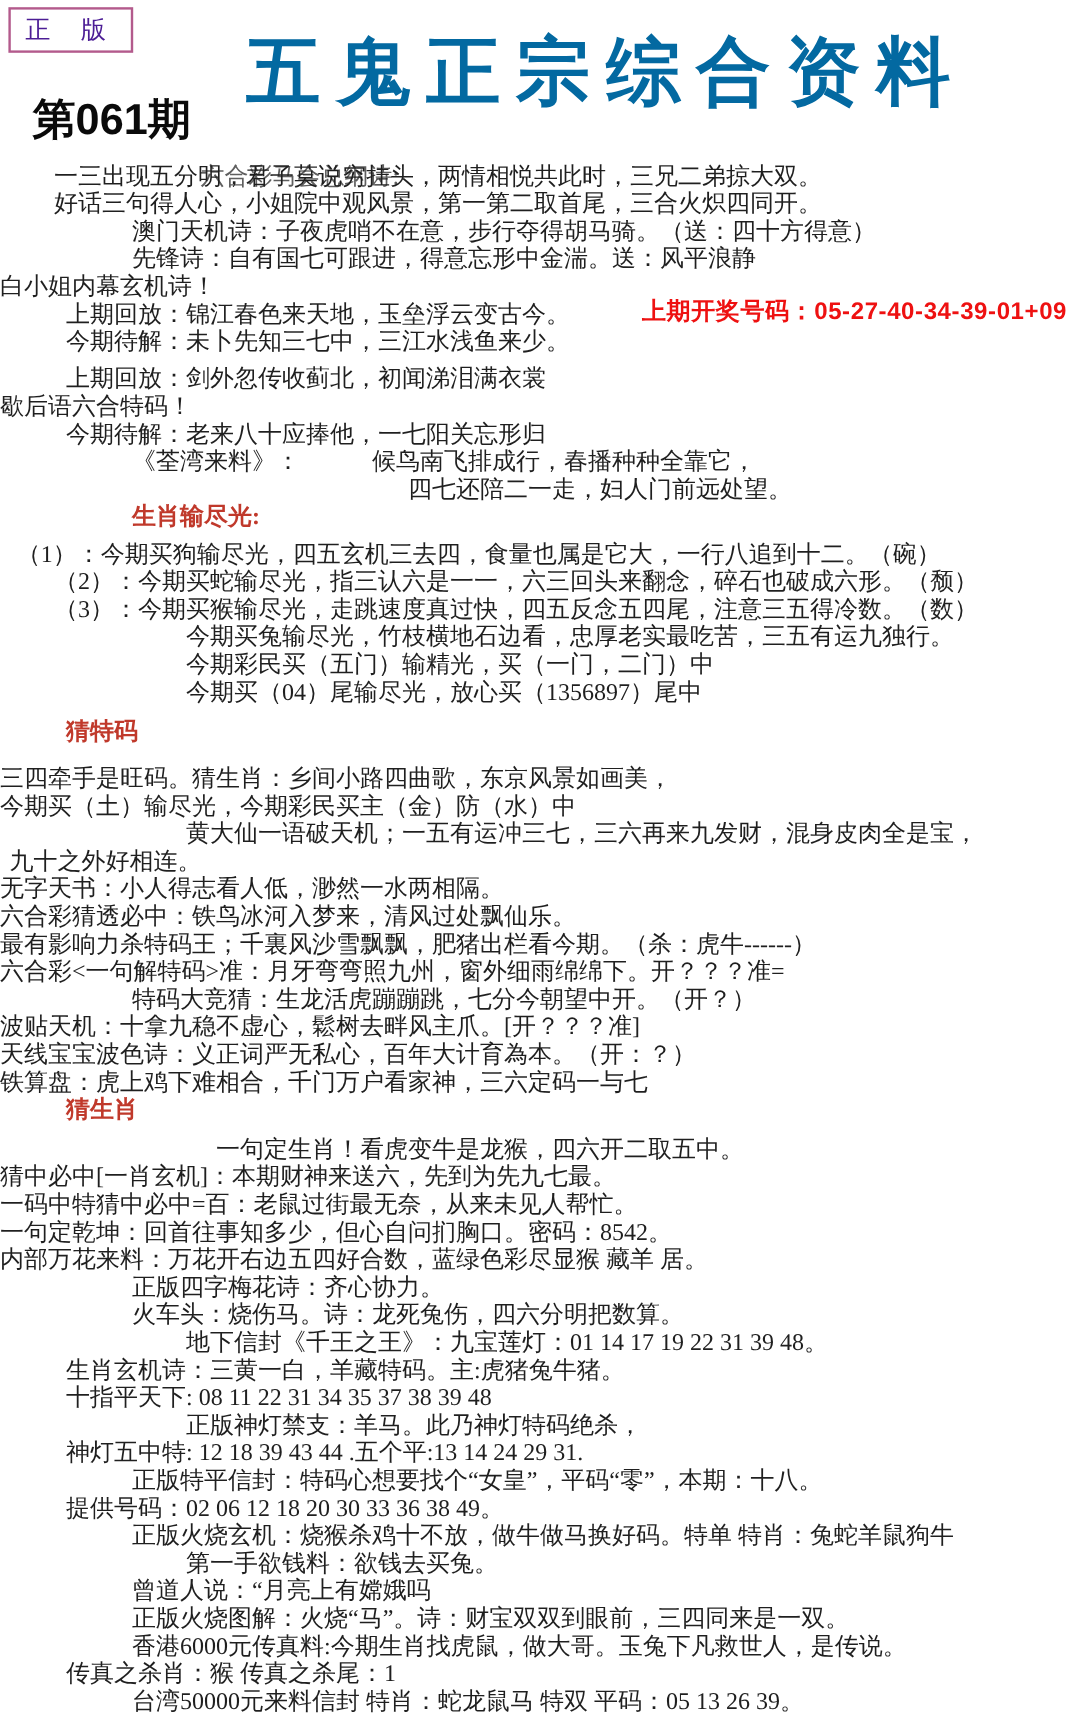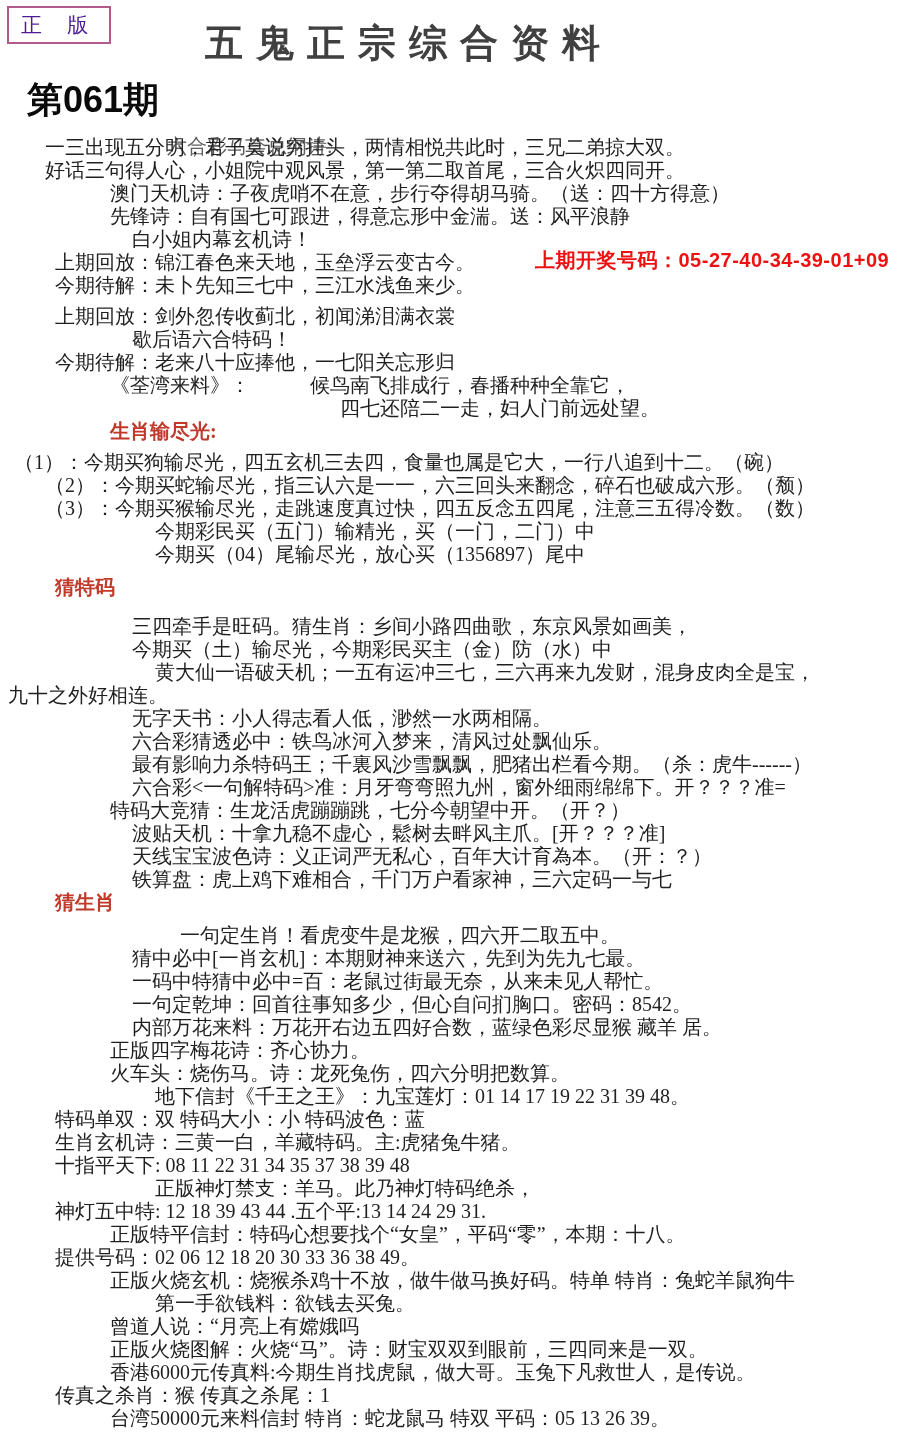--- a/index.html
+++ b/index.html
@@ -9,43 +9,43 @@
   }
   .page{position:absolute;inset:0;}
   
   .stamp{
     position:absolute;left:7px;top:6px;width:88px;height:34px;
     border:2px solid #b35a8c;color:#4c1d95;font-size:21px;letter-spacing:10px;
     display:flex;align-items:center;padding-left:12px;
   }
   
   .title{
-    position:absolute;left:205px;top:18px;font-size:38px;font-weight:bold;
-    letter-spacing:13px;color:#404040;white-space:nowrap;
+    position:absolute;left:205px;top:18px;font-size:62px;font-weight:bold;
+    letter-spacing:13px;color:#0369a1;white-space:nowrap;
   }
   
   .issue{
     position:absolute;left:27px;top:76px;font-size:36px;font-weight:bold;
     font-family:"Liberation Sans","DejaVu Sans",sans-serif;color:#0a0a0a;white-space:nowrap;
   }
   
   .series{
     position:absolute;left:167px;top:97px;font-size:20px;color:#5f5f5f;white-space:nowrap;margin-top:36px;
   }
   
   .lines{position:absolute;left:0;top:136px;width:900px;}
   .line{
     font-size:20px;line-height:23px;white-space:nowrap;position:relative;color:#1f1f1f;
   }
   .line.red{color:#c0392b;font-weight:bold;}
   .ind0{padding-left:8px;}
   .ind1{padding-left:45px;}
   .ind2{padding-left:55px;}
   .ind3{padding-left:110px;}
-  .ind4{padding-left:132px;}
+  .ind4{}
   .ind5{padding-left:155px;}
   .ind6{padding-left:180px;}
   .ind7{padding-left:340px;}
   .draw-numbers{
     position:absolute;left:535px;top:-2px;color:#ee1111;font-weight:bold;
     font-family:"Liberation Sans","DejaVu Sans",sans-serif;font-size:20px;letter-spacing:0.5px;
   }
 </style>
 </head>
 <body>
@@ -67,20 +67,21 @@
       <div class="line ind2"><span>今期待解：未卜先知三七中，三江水浅鱼来少。</span></div>
       <div class="line ind2" style="margin-top: 8px;"><span>上期回放：剑外忽传收蓟北，初闻涕泪满衣裳</span></div>
       <div class="line ind4"><span>歇后语六合特码！</span></div>
       <div class="line ind2"><span>今期待解：老来八十应捧他，一七阳关忘形归</span></div>
       <div class="line ind3"><span>《荃湾来料》：　　　候鸟南飞排成行，春播种种全靠它，</span></div>
       <div class="line ind7"><span>四七还陪二一走，妇人门前远处望。</span></div>
       <div class="line ind3 red"><span>生肖输尽光:</span></div>
       <div class="line ind1" style="margin-top: 8px; padding-left: 14px;"><span>（1）：今期买狗输尽光，四五玄机三去四，食量也属是它大，一行八追到十二。（碗）</span></div>
       <div class="line ind1"><span>（2）：今期买蛇输尽光，指三认六是一一，六三回头来翻念，碎石也破成六形。（颓）</span></div>
       <div class="line ind1"><span>（3）：今期买猴输尽光，走跳速度真过快，四五反念五四尾，注意三五得冷数。（数）</span></div>
+      <div class="line ind5"><span>今期买兔输尽光，竹枝横地石边看，忠厚老实最吃苦，三五有运九独行。</span></div>
       <div class="line ind5"><span>今期彩民买（五门）输精光，买（一门，二门）中</span></div>
       <div class="line ind5"><span>今期买（04）尾输尽光，放心买（1356897）尾中</span></div>
       <div class="line ind2 red" style="margin-top: 10px;"><span>猜特码</span></div>
       <div class="line ind4" style="margin-top: 16px;"><span>三四牵手是旺码。猜生肖：乡间小路四曲歌，东京风景如画美，</span></div>
       <div class="line ind4"><span>今期买（土）输尽光，今期彩民买主（金）防（水）中</span></div>
       <div class="line ind5"><span>黄大仙一语破天机；一五有运冲三七，三六再来九发财，混身皮肉全是宝，</span></div>
       <div class="line ind0"><span>九十之外好相连。</span></div>
       <div class="line ind4"><span>无字天书：小人得志看人低，渺然一水两相隔。</span></div>
       <div class="line ind4"><span>六合彩猜透必中：铁鸟冰河入梦来，清风过处飘仙乐。</span></div>
       <div class="line ind4"><span>最有影响力杀特码王；千裏风沙雪飘飘，肥猪出栏看今期。（杀：虎牛------）</span></div>
@@ -91,21 +92,20 @@
       <div class="line ind4"><span>铁算盘：虎上鸡下难相合，千门万户看家神，三六定码一与七</span></div>
       <div class="line ind2 red"><span>猜生肖</span></div>
       <div class="line ind6" style="margin-top: 10px;"><span>一句定生肖！看虎变牛是龙猴，四六开二取五中。</span></div>
       <div class="line ind4"><span>猜中必中[一肖玄机]：本期财神来送六，先到为先九七最。</span></div>
       <div class="line ind4"><span>一码中特猜中必中=百：老鼠过街最无奈，从来未见人帮忙。</span></div>
       <div class="line ind4"><span>一句定乾坤：回首往事知多少，但心自问扪胸口。密码：8542。</span></div>
       <div class="line ind4"><span>内部万花来料：万花开右边五四好合数，蓝绿色彩尽显猴 藏羊 居。</span></div>
       <div class="line ind3"><span>正版四字梅花诗：齐心协力。</span></div>
       <div class="line ind3"><span>火车头：烧伤马。诗：龙死兔伤，四六分明把数算。</span></div>
       <div class="line ind5"><span>地下信封《千王之王》：九宝莲灯：01 14 17 19 22 31 39 48。</span></div>
-      <div class="line ind2"><span>特码单双：双 特码大小：小 特码波色：蓝</span></div>
       <div class="line ind2"><span>生肖玄机诗：三黄一白，羊藏特码。主:虎猪兔牛猪。</span></div>
       <div class="line ind2"><span>十指平天下: 08 11 22 31 34 35 37 38 39 48</span></div>
       <div class="line ind5"><span>正版神灯禁支：羊马。此乃神灯特码绝杀，</span></div>
       <div class="line ind2"><span>神灯五中特: 12 18 39 43 44 .五个平:13 14 24 29 31.</span></div>
       <div class="line ind3"><span>正版特平信封：特码心想要找个“女皇”，平码“零”，本期：十八。</span></div>
       <div class="line ind2"><span>提供号码：02 06 12 18 20 30 33 36 38 49。</span></div>
       <div class="line ind3"><span>正版火烧玄机：烧猴杀鸡十不放，做牛做马换好码。特单 特肖：兔蛇羊鼠狗牛</span></div>
       <div class="line ind5"><span>第一手欲钱料：欲钱去买兔。</span></div>
       <div class="line ind3"><span>曾道人说：“月亮上有嫦娥吗</span></div>
       <div class="line ind3"><span>正版火烧图解：火烧“马”。诗：财宝双双到眼前，三四同来是一双。</span></div>

